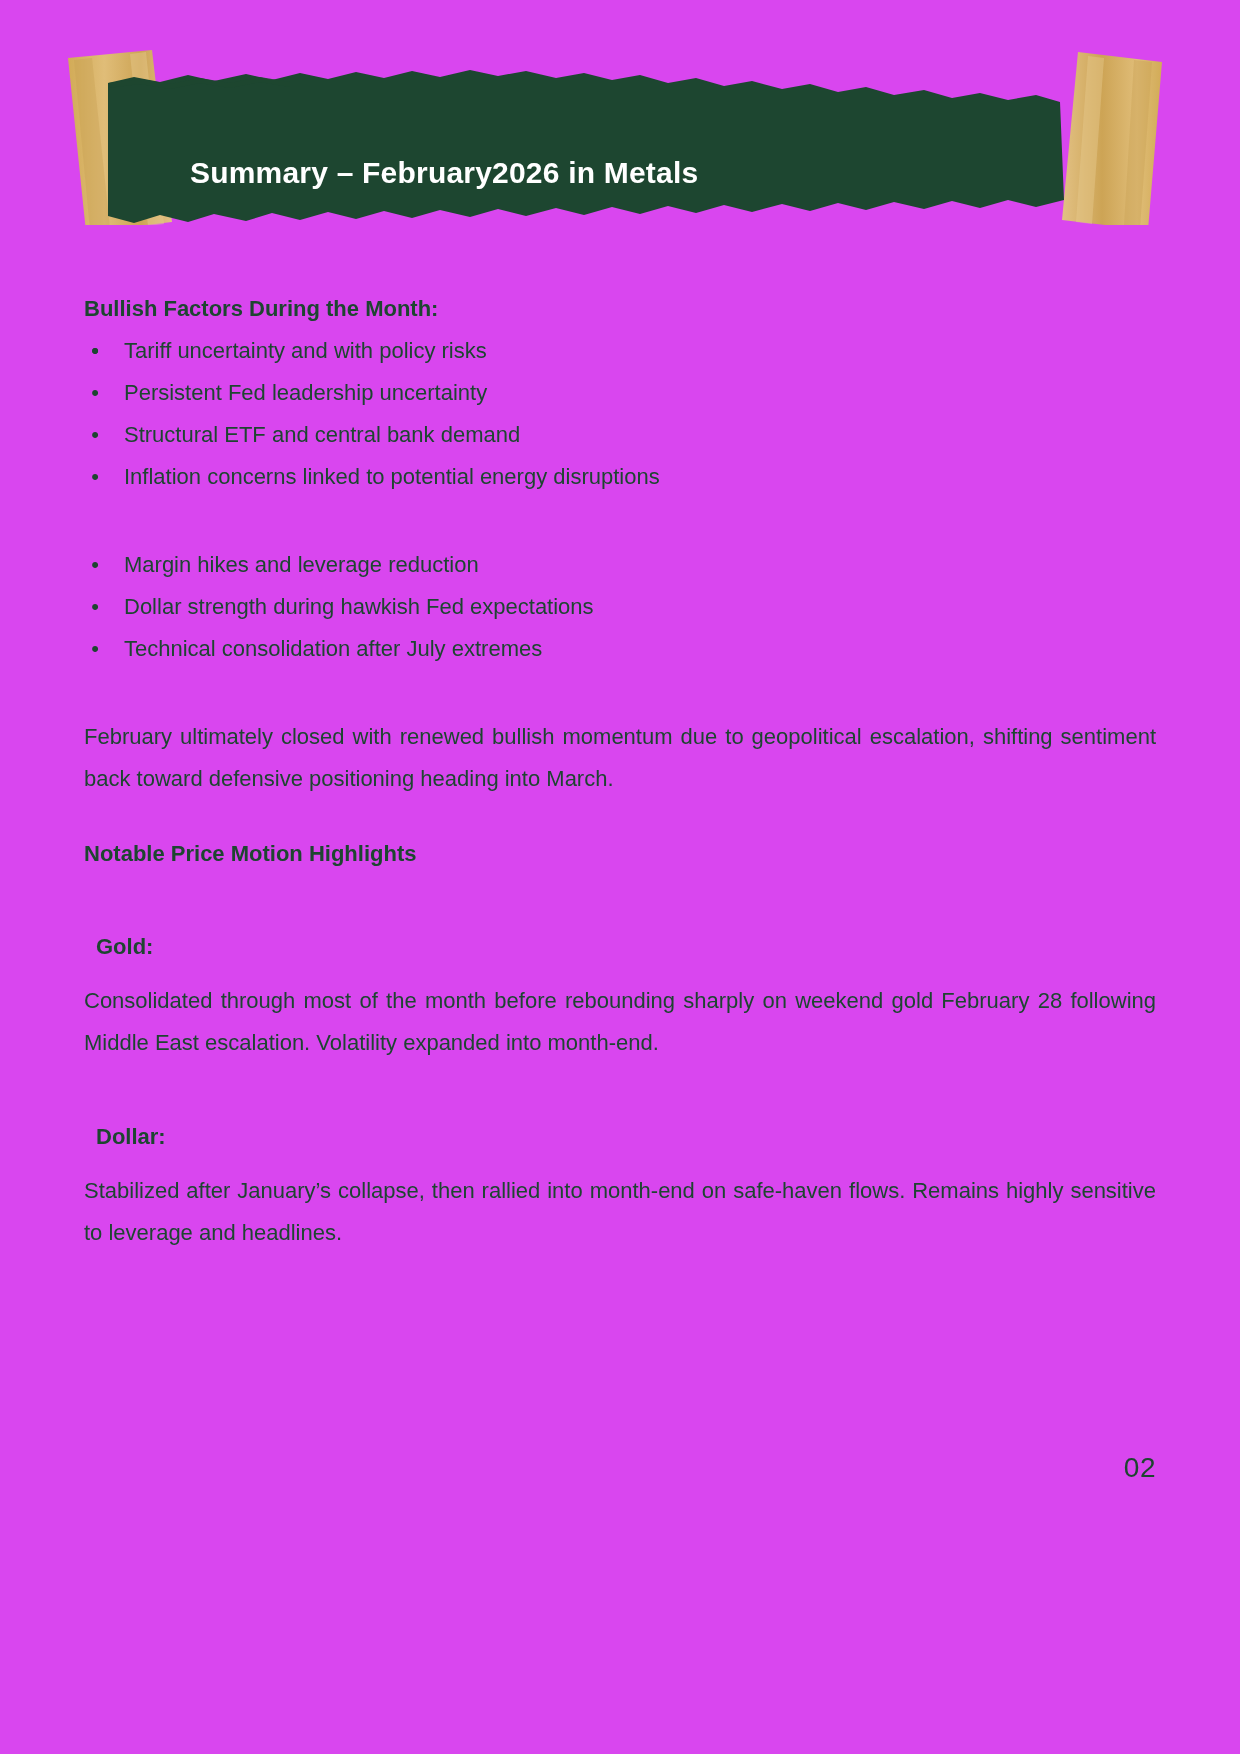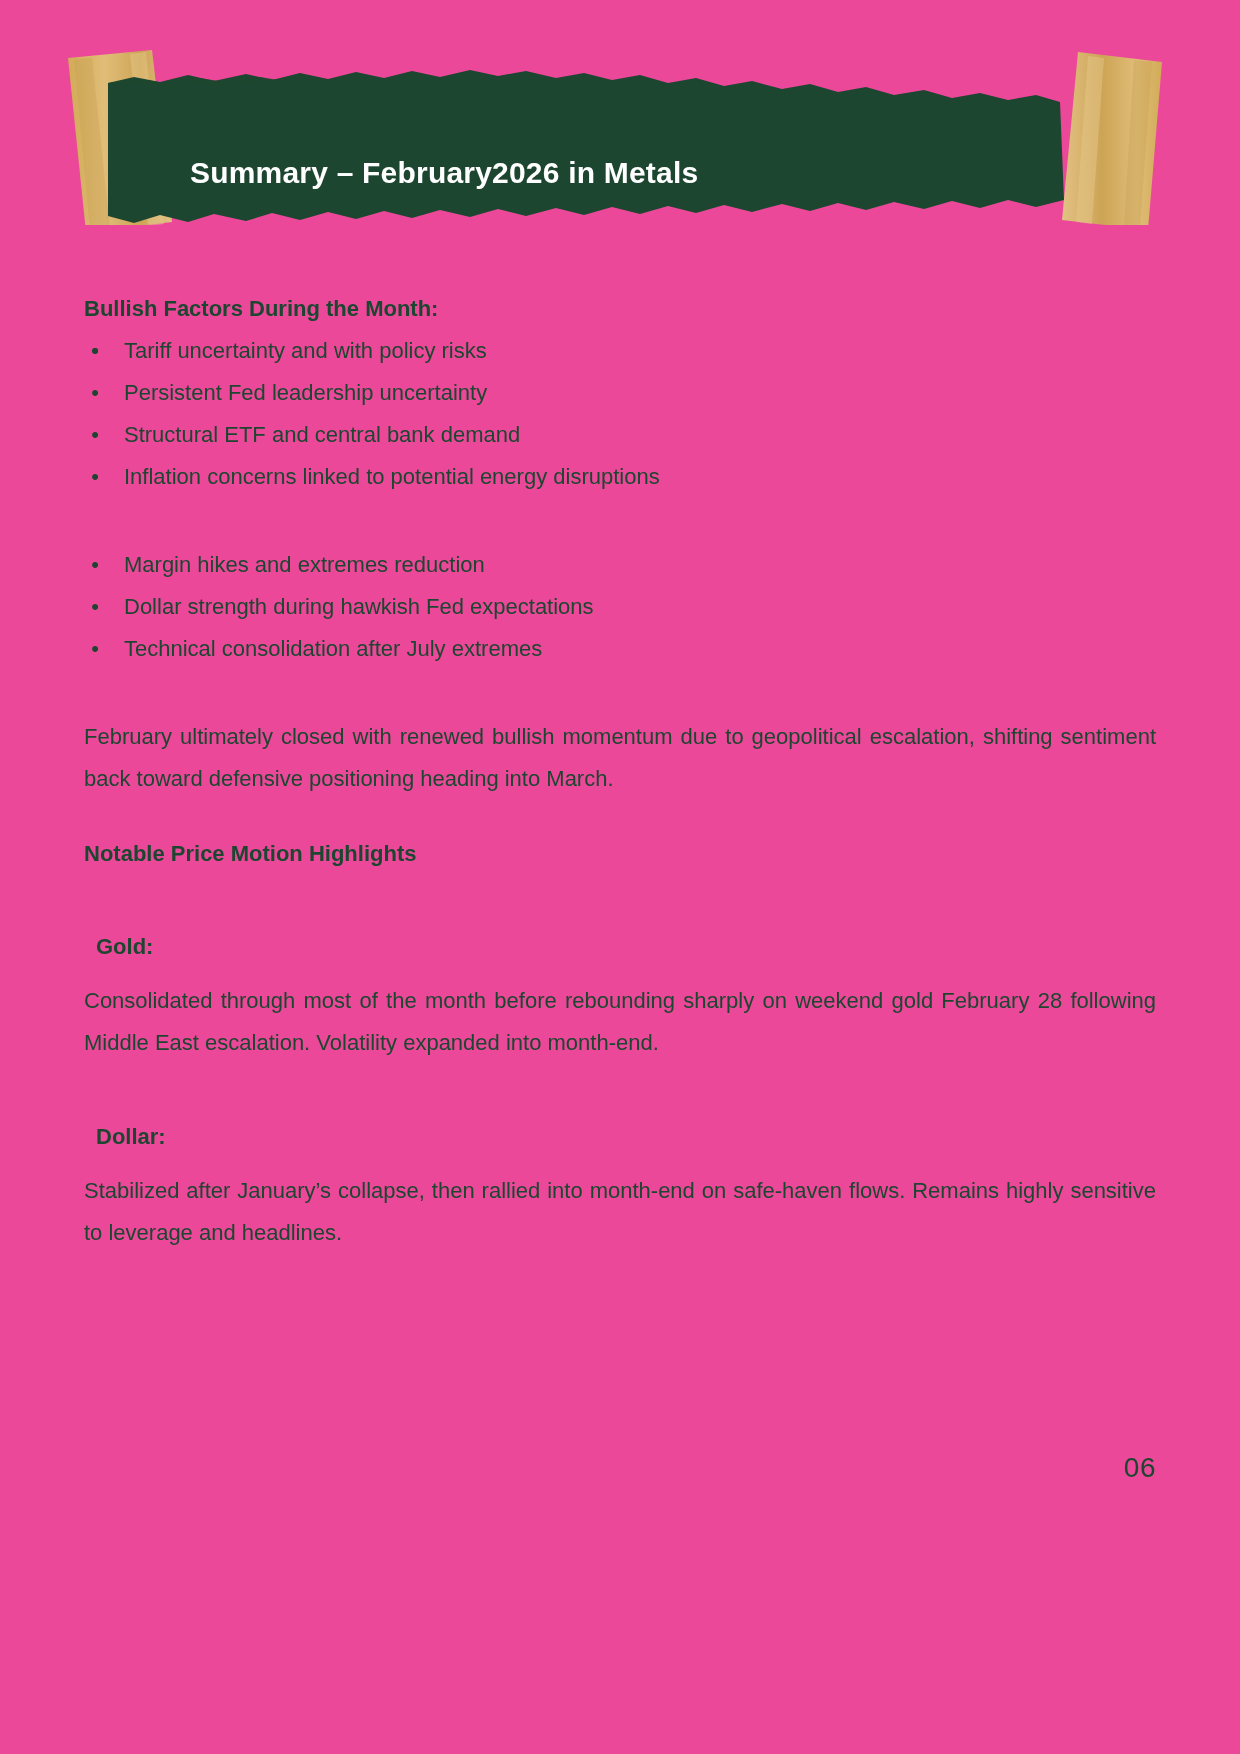--- a/index.html
+++ b/index.html
@@ -4,21 +4,21 @@
 <style>
   html, body {
     margin: 0;
     padding: 0;
     background: #ffffff;
   }
   .page {
     position: relative;
     width: 1240px;
     height: 1754px;
-    background: #ec4899;
+    background: #d946ef;
     font-family: "Liberation Sans", sans-serif;
     overflow: hidden;
   }
 
   
   .header-band {
     position: absolute;
     left: 0;
     top: 40px;
     width: 1240px;
@@ -193,21 +193,21 @@
         <span>Inflation concerns linked to potential energy disruptions</span>
       </li>
     </ul>
 
     <div class="gap-lg"></div>
 
 
     <ul class="bullets">
       <li>
         <span class="bullet-dot">•</span>
-        <span>Margin hikes and extremes reduction</span>
+        <span>Margin hikes and leverage reduction</span>
       </li>
       <li>
         <span class="bullet-dot">•</span>
         <span>Dollar strength during hawkish Fed expectations</span>
       </li>
       <li>
         <span class="bullet-dot">•</span>
         <span>Technical consolidation after July extremes</span>
       </li>
     </ul>
@@ -225,15 +225,15 @@
     <div class="sub-heading">Gold:</div>
     <p class="para">Consolidated through most of the month before rebounding sharply on weekend gold February 28 following Middle East escalation. Volatility expanded into month-end.</p>
 
     <div class="gap-md"></div>
 
     <div class="sub-heading">Dollar:</div>
     <p class="para">Stabilized after January’s collapse, then rallied into month-end on safe-haven flows. Remains highly sensitive to leverage and headlines.</p>
 
   </div>
 
-  <div class="page-number">06</div>
+  <div class="page-number">02</div>
 
 </div>
 
 </body></html>

